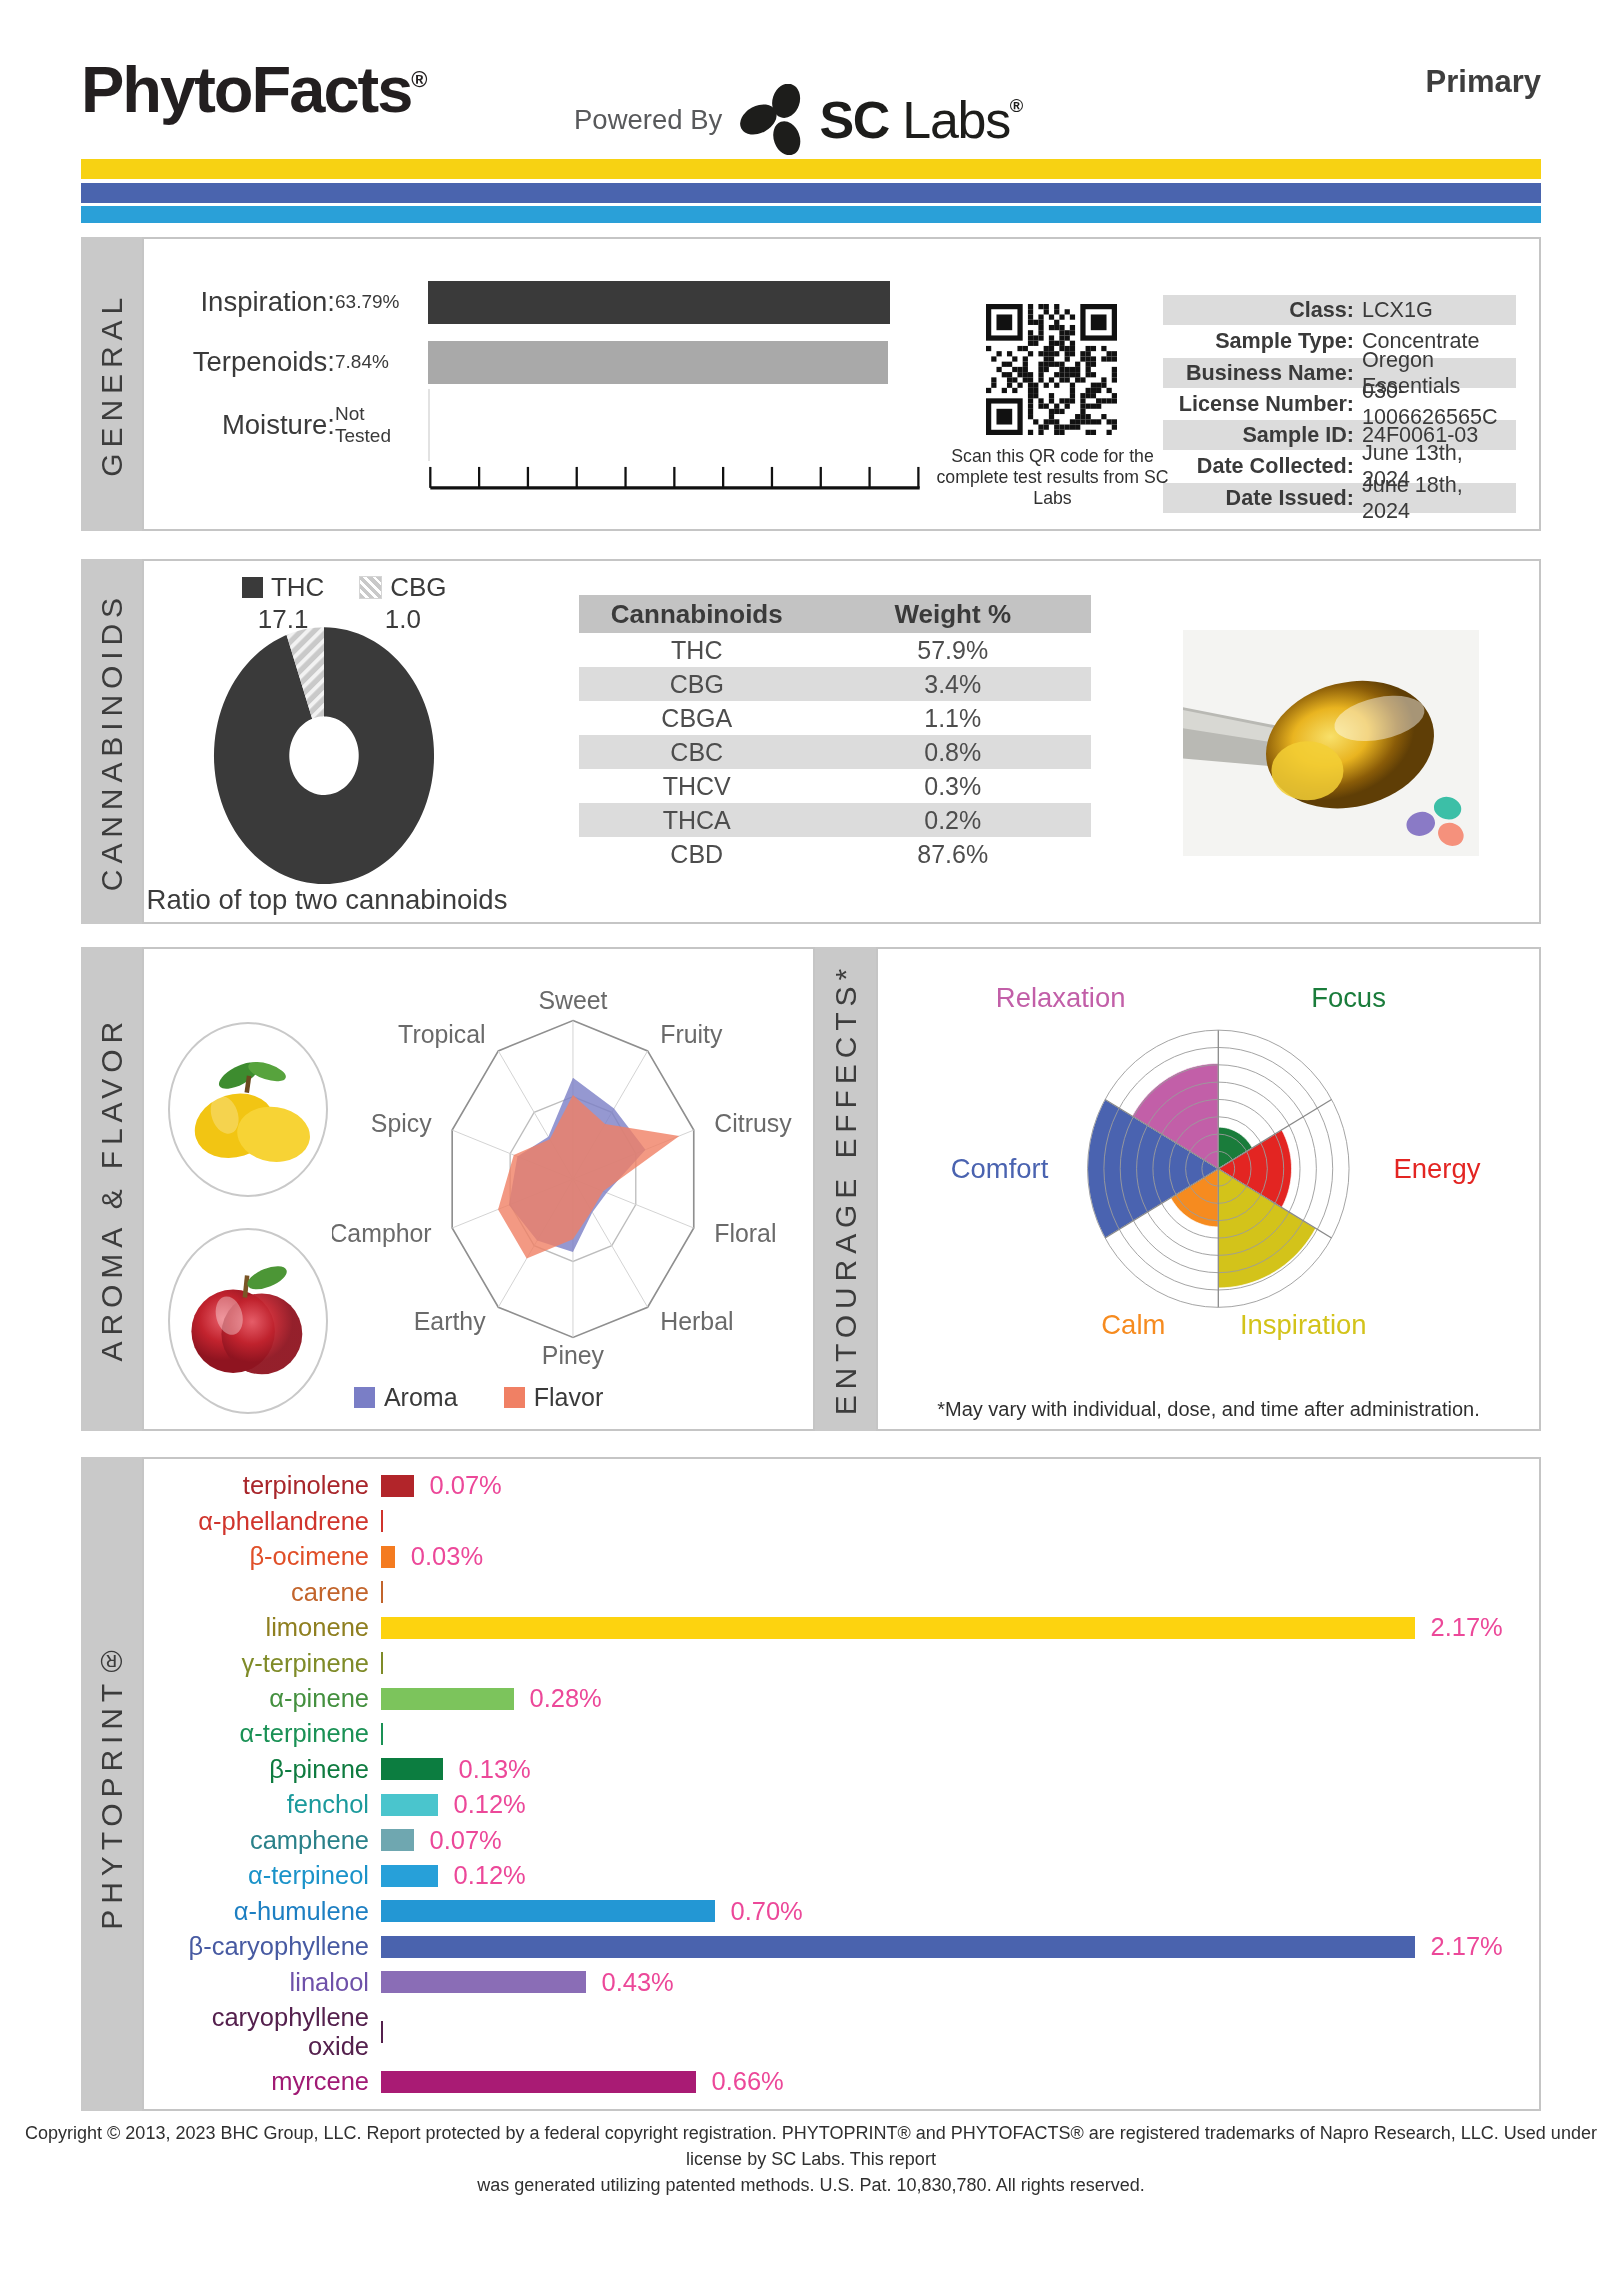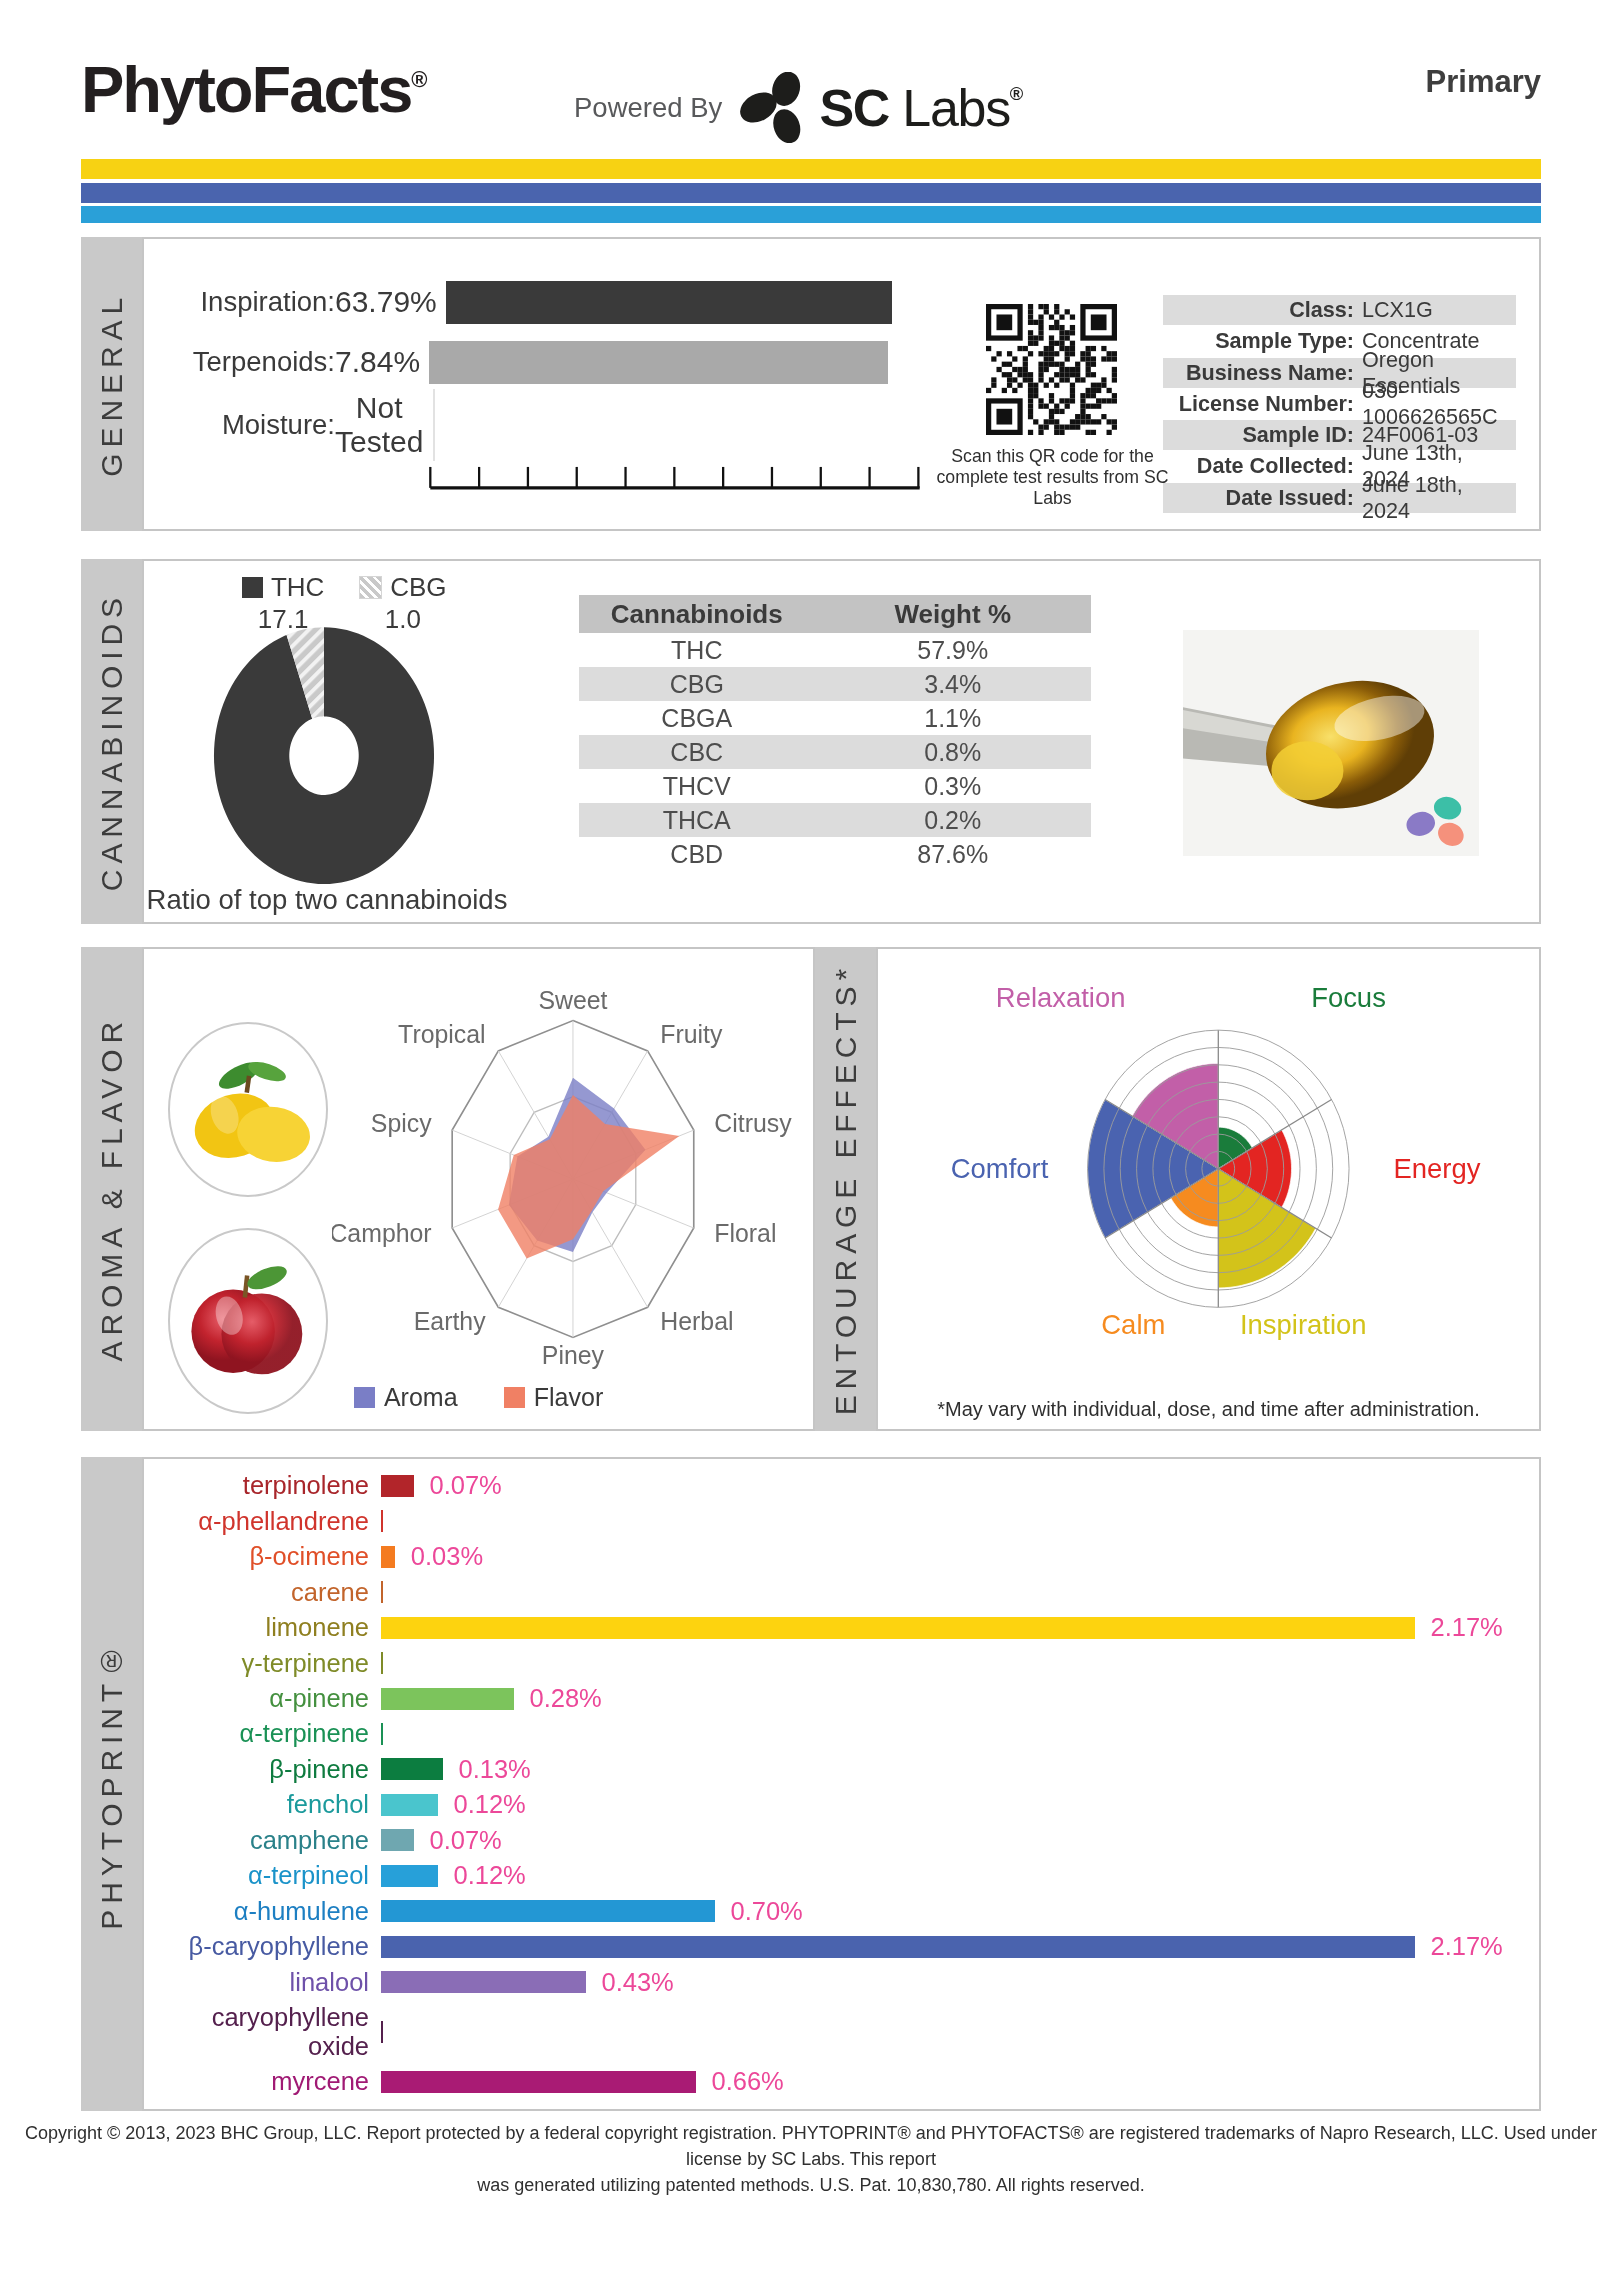--- a/index.html
+++ b/index.html
@@ -1,21 +1,21 @@
 <!DOCTYPE html>
 <html style="--stripe1: #f7d213; --stripe2: #4a64ae; --stripe3: #2aa0d8;font-size:10.5px"><head>
 <meta charset="utf-8">
 <style>
   html,body{margin:0;padding:0;background:#ffffff;}
   .page{position:relative;width:1622px;height:2295px;background:#fff;
         font-family:"Liberation Sans","DejaVu Sans",sans-serif;color:#3a3a3a;overflow:hidden;}
   
   .brand{position:absolute;left:81px;top:52px;font-size:65px;font-weight:bold;color:#231f20;letter-spacing:-2px;}
   .brand sup{font-size:22px;vertical-align:25px;}
-  .powered{position:absolute;left:574px;top:72px;display:flex;align-items:center;gap:17px;}
+  .powered{position:absolute;left:574px;top:84px;display:flex;align-items:center;gap:17px;}
   .powered .pw{font-size:27.5px;color:#58595b;}
   .sclabs{display:flex;align-items:center;gap:9.2px;}
   .sclabs .sctext{font-size:52px;font-weight:bold;color:#1d1d1b;letter-spacing:-1.3px;}
   .sclabs .sctext .labs{font-weight:normal;}
   .sclabs sup{font-size:18.3px;vertical-align:26px;}
   .titleblock{position:absolute;right:81px;top:63px;text-align:right;}
   .titleblock .t1{font-size:35px;font-weight:bold;color:#3e3e3e;line-height:1.15;}
   .titleblock .t2{font-size:31px;font-weight:bold;color:#3e3e3e;line-height:1.2;}
   
   .stripe{position:absolute;left:81px;width:1460px;}
@@ -23,21 +23,21 @@
   .stripe.s2{top:183px;height:19.6px;background:var(--stripe2);}
   .stripe.s3{top:206px;height:17px;background:var(--stripe3);}
   
   .band{position:absolute;left:81px;width:1460px;display:flex;}
   .sideLabel{flex:0 0 61px;background:#c9c9c9;display:flex;align-items:center;justify-content:center;}
   .sideLabel span{writing-mode:vertical-rl;transform:rotate(180deg);font-size:30px;letter-spacing:5.9px;color:#3c3c3c;white-space:nowrap;}
   .panel{flex:1;background:#fff;border:2px solid #c5c5c5;position:relative;}
   
   .gRow{position:absolute;left:0;width:776px;display:flex;align-items:center;height:50px;}
   .gRow .gl{flex:0 0 191px;text-align:right;font-size:27.5px;color:#3a3a3a;}
-  .gRow .gv{flex:0 0 84px;text-align:center;font-size:30px;color:#3a3a3a;margin-right:9.2px;}
+  .gRow .gv{flex:0 0 84px;text-align:left;font-size:19px;color:#3a3a3a;margin-right:9.2px;}
   .gRow .gtrack{flex:1;height:43px;position:relative;}
   .gbar{position:absolute;left:0;top:0;height:43px;}
   .gbar.dark{width:94%;background:#3a3a3a;}
   .gbar.gray{width:93.5%;background:#a9a9a9;}
   .gtrack.moist{border-left:2px solid #e2e2e2;height:72px;}
   #ruler{position:absolute;left:285px;top:224px;}
   .qrbox{position:absolute;left:842px;top:65px;width:131px;height:131px;}
   .qrcap{position:absolute;left:788px;top:207px;width:241px;text-align:center;font-size:17.7px;line-height:1.18;color:#2f2f2f;}
   .infoTable{position:absolute;left:1019px;top:56px;width:353px;}
   .infoRow{display:flex;align-items:center;height:30px;margin-bottom:1.3px;font-size:21.6px;}

